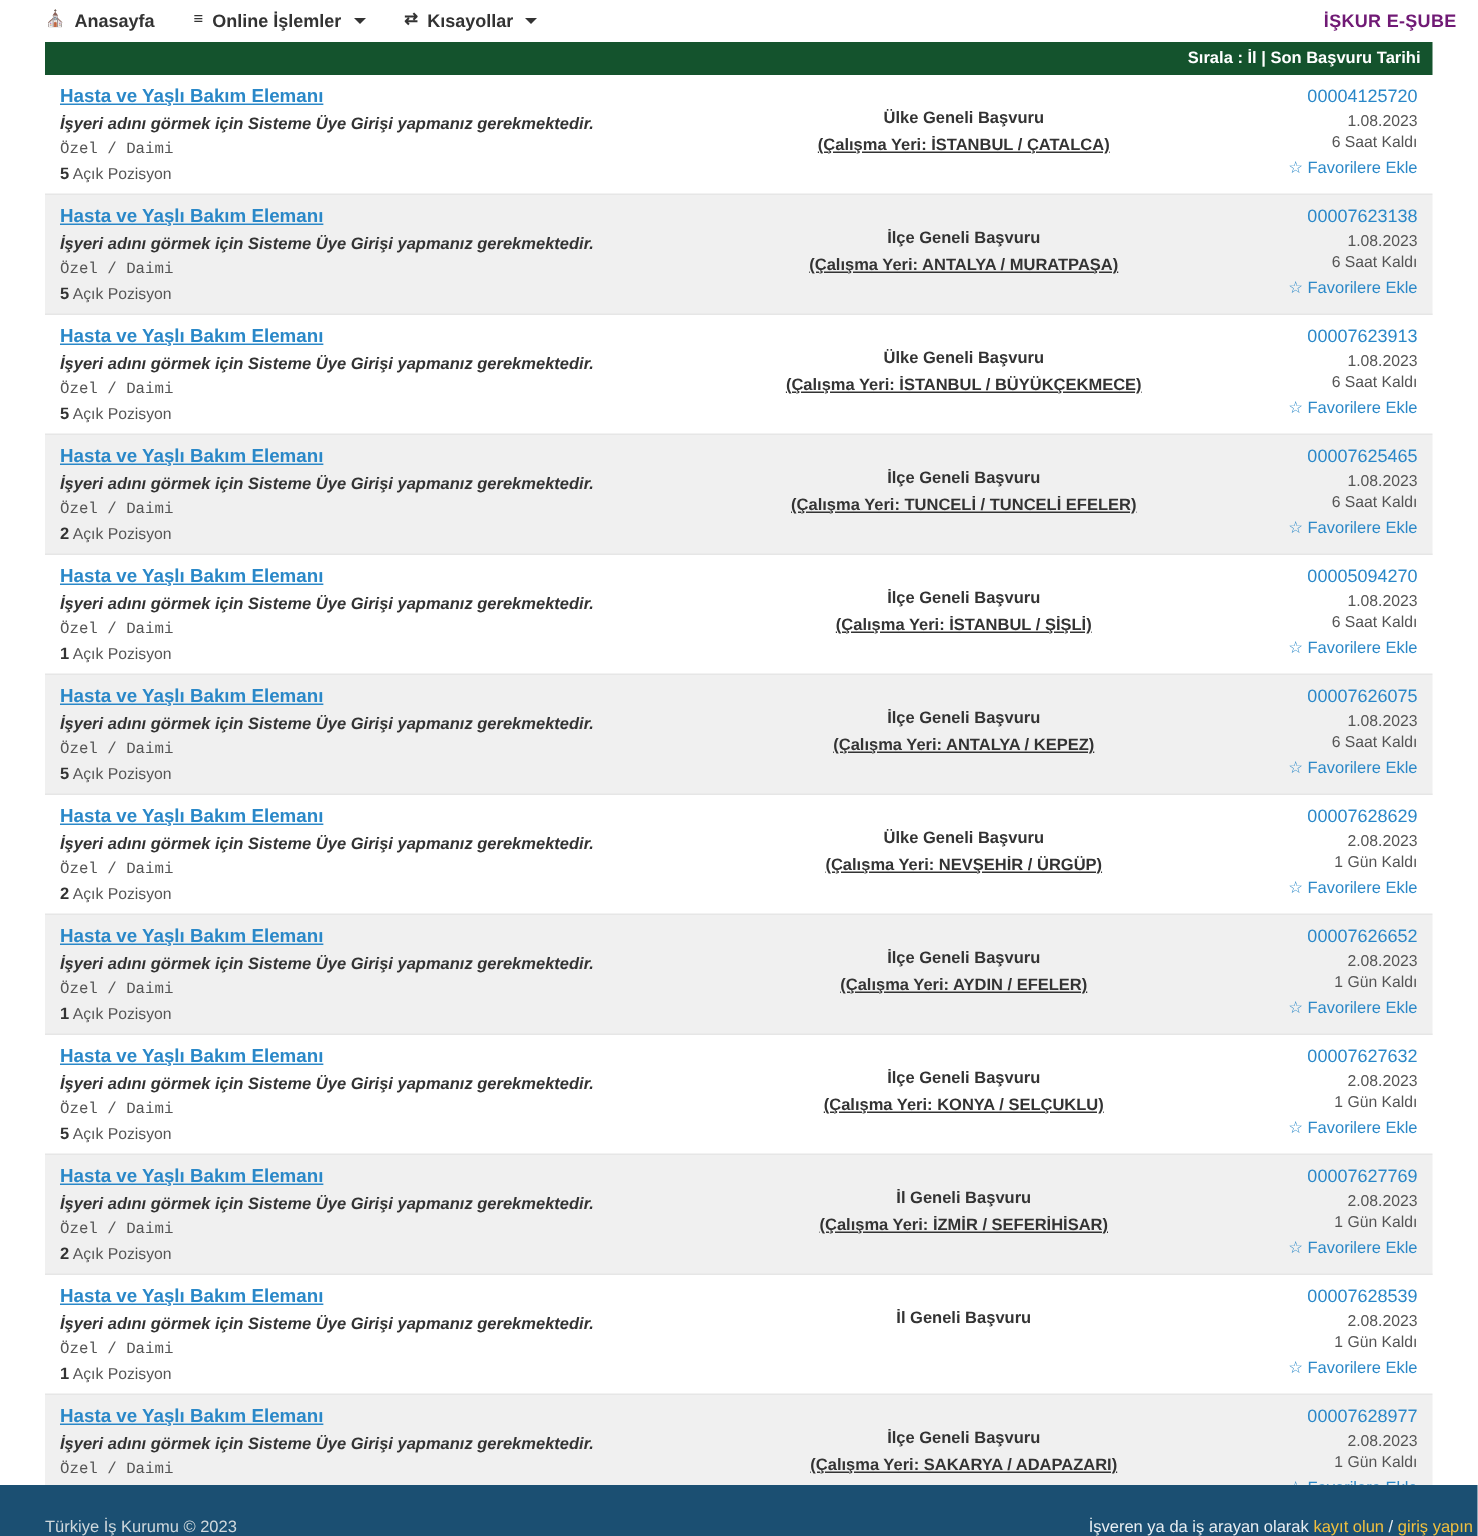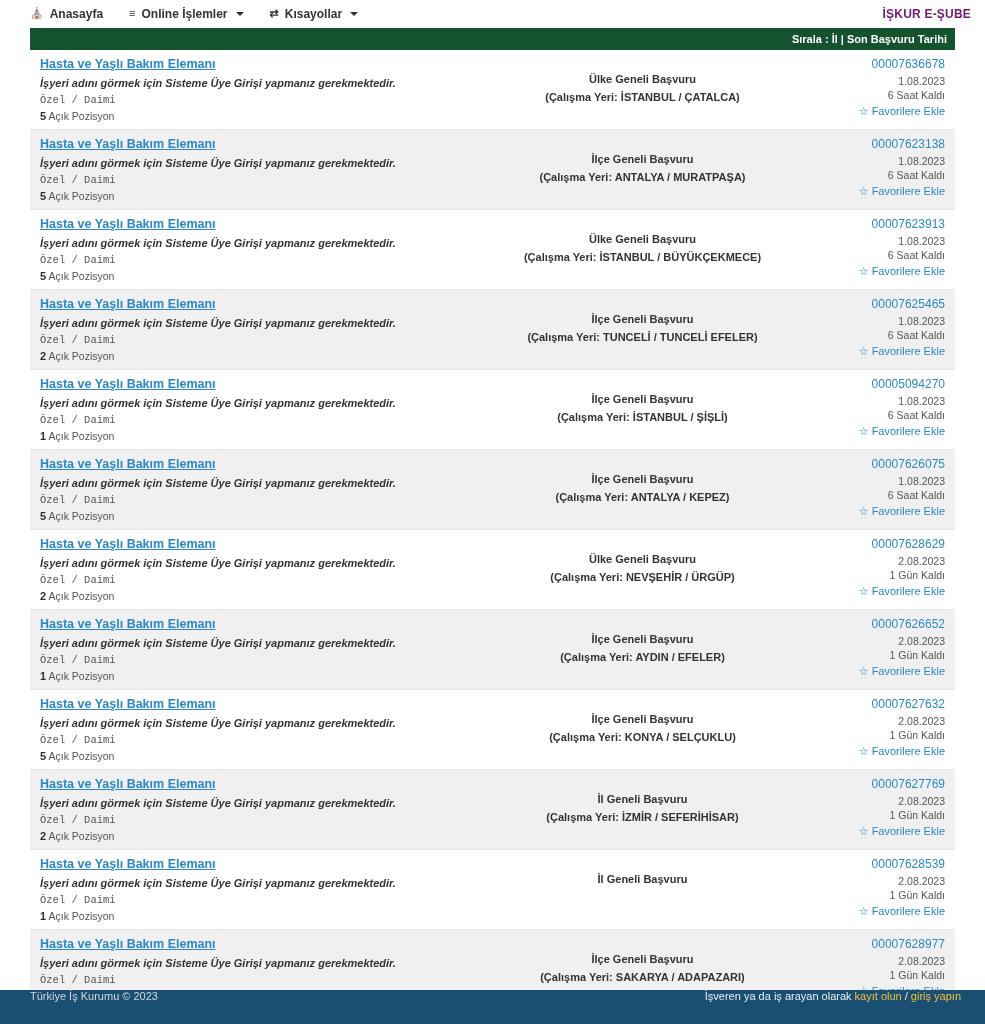--- a/index.html
+++ b/index.html
@@ -101,20 +101,21 @@
   .scope {
     font-weight: bold;
     font-size: 11px;
     color: #333333;
     margin-bottom: 6px;
   }
   .place {
     font-weight: bold;
     font-size: 11px;
     color: #333333;
+    text-decoration: underline;
   }
 
   .ref {
     color: #2a88c8;
     font-size: 12px;
     margin-bottom: 4px;
     cursor: pointer;
   }
   .date { font-size: 10.5px; color: #555555; margin-bottom: 2px; }
   .left-time { font-size: 10.5px; color: #555555; margin-bottom: 4px; }
@@ -128,22 +129,22 @@
 
   
   .footer {
     position: absolute;
     left: 0; bottom: 0;
     width: 985px;
     height: 34px;
     background: #1b4f72;
     color: #cfd8dc;
     display: flex;
-    align-items: flex-start;
-    padding: 0 24px 0 30px;
+    align-items: flex-end;
+    padding: 0 3px 0 30px;
     font-size: 11px;
   }
   .footer-right { margin-left: auto; color: #e8eef2; }
   .footer-right a { color: #f0c040; text-decoration: none; cursor: pointer; }
   .footer-right .sep { color: #e8eef2; }
 </style>
 </head>
 <body>
 
 <div class="navbar">
@@ -176,21 +177,21 @@
           <div class="job-title">Hasta ve Yaşlı Bakım Elemanı</div>
           <div class="job-note">İşyeri adını görmek için Sisteme Üye Girişi yapmanız gerekmektedir.</div>
           <div class="job-type">Özel / Daimi</div>
           <div class="job-pos"><b>5</b> <span>Açık Pozisyon</span></div>
         </div>
         <div class="col-mid">
           <div class="scope">Ülke Geneli Başvuru</div>
           <div class="place">(Çalışma Yeri: İSTANBUL / ÇATALCA)</div>
         </div>
         <div class="col-right">
-          <div class="ref">00007636678</div>
+          <div class="ref">00004125720</div>
           <div class="date">1.08.2023</div>
           <div class="left-time">6 Saat Kaldı</div>
           <div class="fav"><span class="star">☆</span><span>Favorilere Ekle</span></div>
         </div>
       </div>
       <div class="row even">
         <div class="col-left">
           <div class="job-title">Hasta ve Yaşlı Bakım Elemanı</div>
           <div class="job-note">İşyeri adını görmek için Sisteme Üye Girişi yapmanız gerekmektedir.</div>
           <div class="job-type">Özel / Daimi</div>

